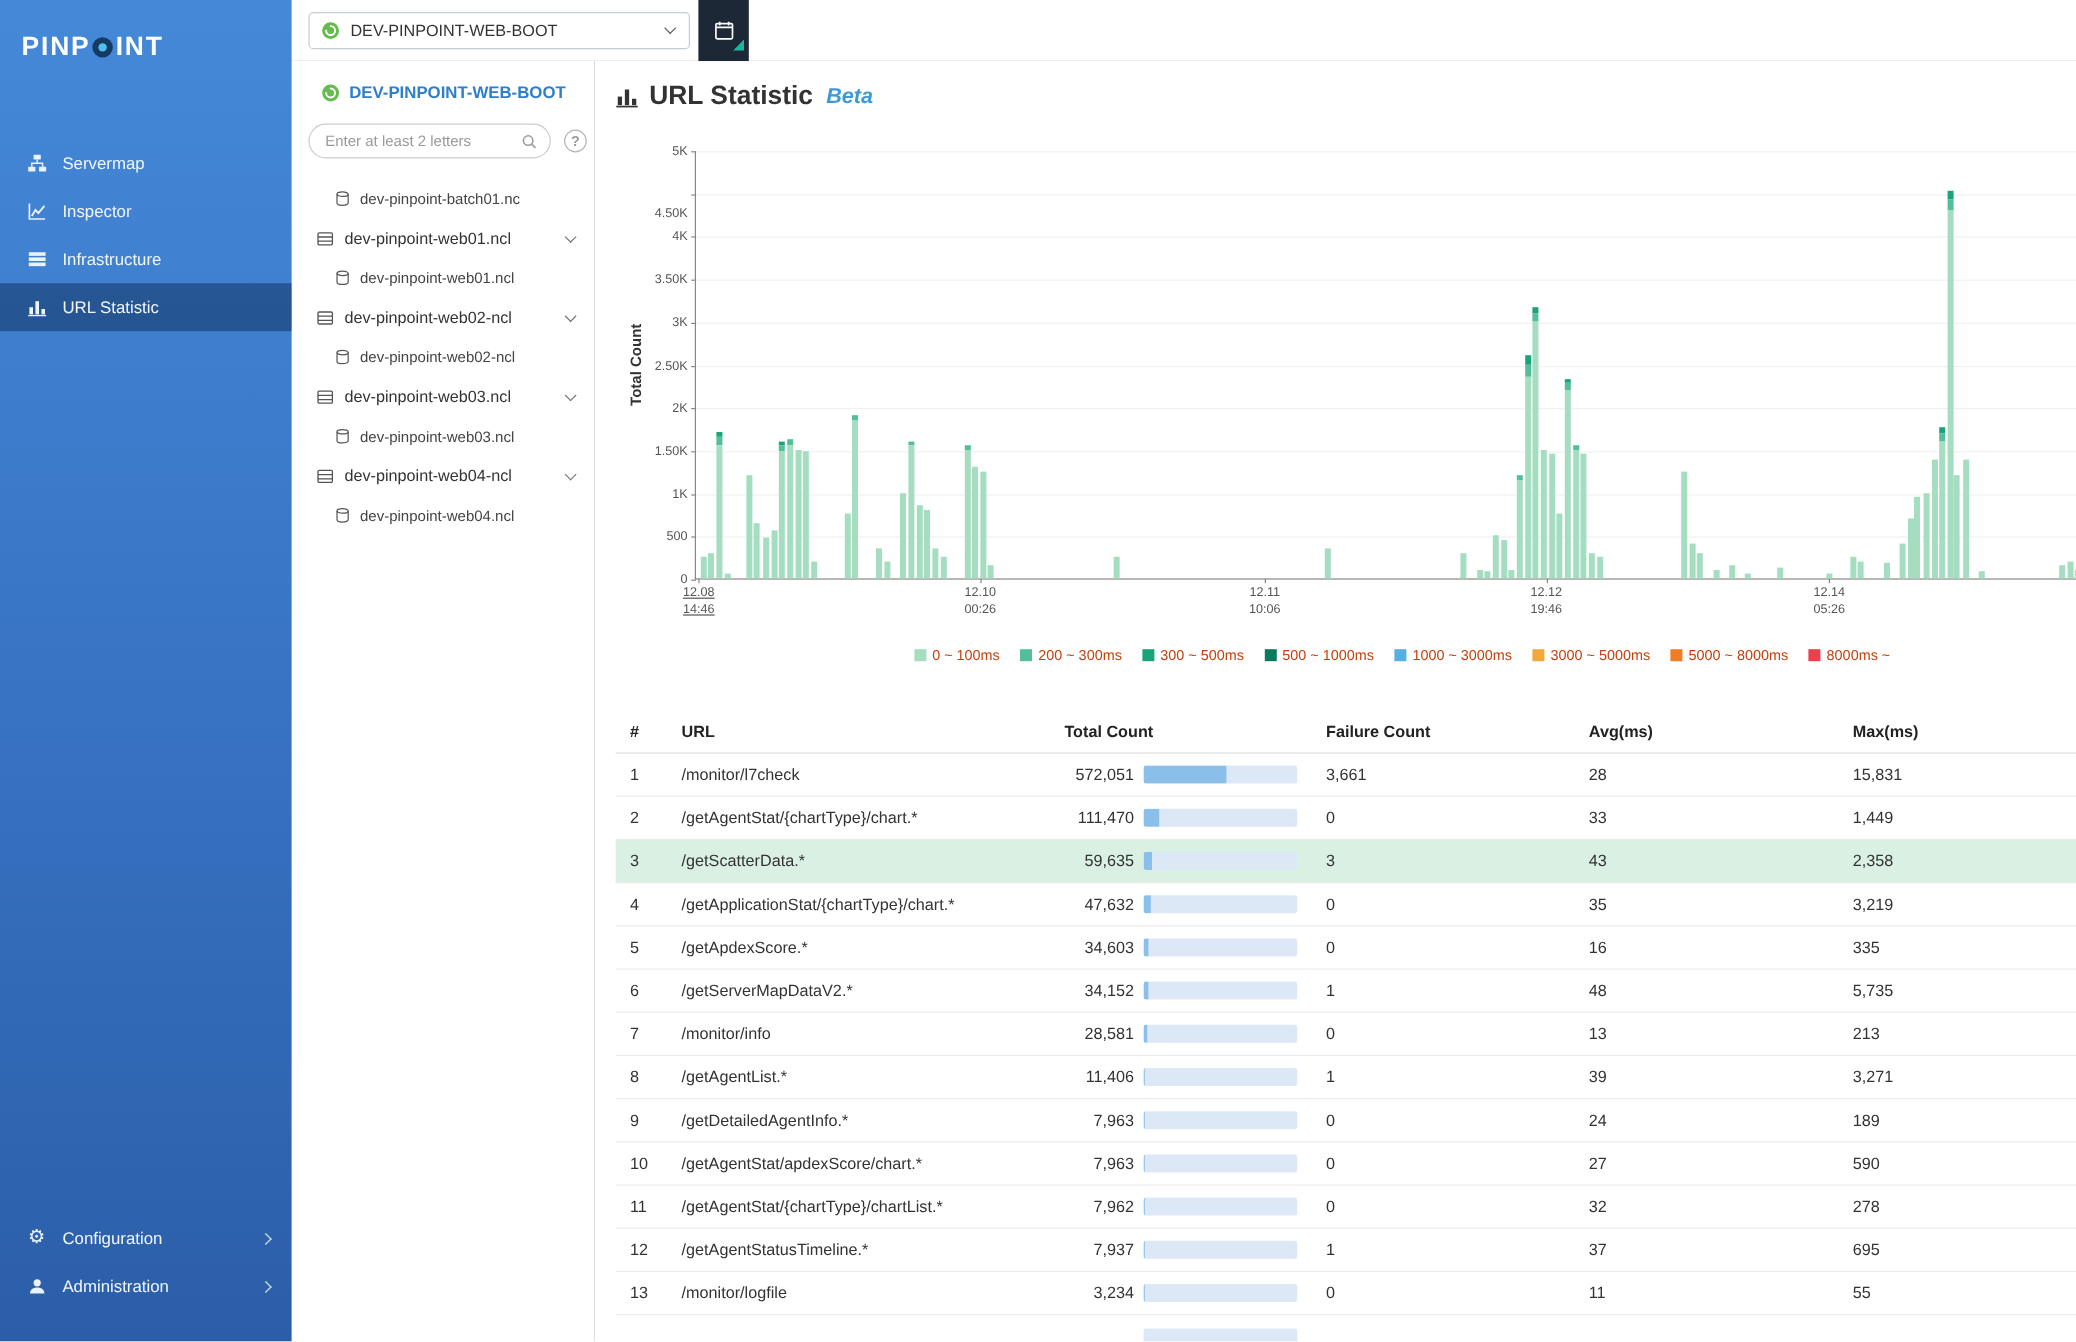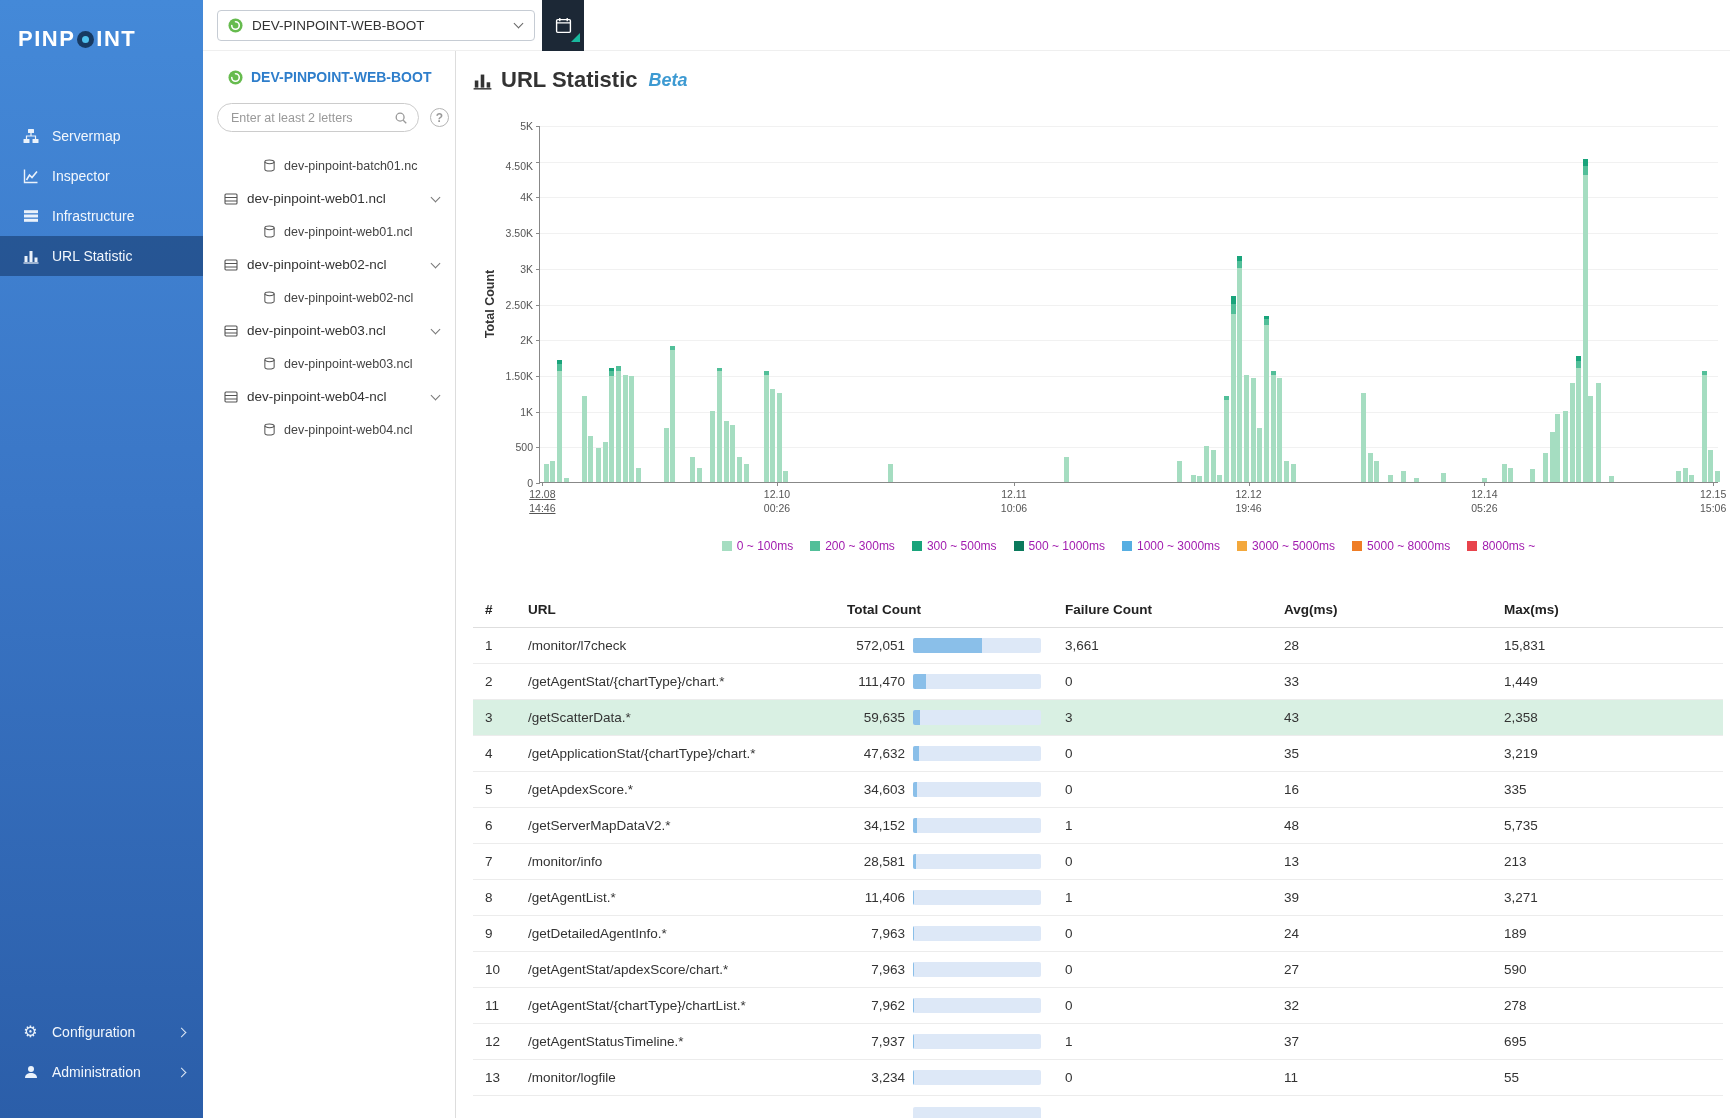--- a/index.html
+++ b/index.html
@@ -1,21 +1,21 @@
 <!DOCTYPE html>
 <html><head>
 <meta charset="utf-8">
 <style>
   *{box-sizing:border-box;margin:0;padding:0}
   html,body{width:1730px;height:1118px;overflow:hidden;background:#fff;
     font-family:"Liberation Sans",sans-serif}
   .app{display:flex;width:100%;height:100%}
 
   
-  .sidebar{width:203px;flex-shrink:0;position:relative;color:#fff;
+  .sidebar{width:243px;flex-shrink:0;position:relative;color:#fff;
     background:linear-gradient(180deg,#4489d8 0%,#3a76c6 45%,#2b5ea9 100%)}
   .logo{padding:26px 0 0 18px;font-size:22px;font-weight:bold;letter-spacing:1.5px;
     display:flex;align-items:center;color:#fff}
   .logo-o{width:17px;height:17px;border-radius:50%;background:#173a63;
     display:inline-flex;align-items:center;justify-content:center;margin:0 2px}
   .logo-o i{width:7px;height:7px;border-radius:50%;background:#4fc0ee;display:block}
   #side-menu{margin-top:64px}
   .side-item{height:40px;display:flex;align-items:center;gap:13px;padding-left:22px;
     font-size:14px;cursor:pointer;color:#f2f7fd}
   .side-item.active{background:rgba(8,35,75,.45)}
@@ -50,21 +50,21 @@
   .search-row{display:flex;align-items:center;margin:13px 0 0 14px;gap:11px}
   .search-box{width:202px;height:29px;border:1px solid #ccc;border-radius:15px;display:flex;
     align-items:center;padding:0 10px 0 13px;gap:6px}
   .search-box input{border:none;outline:none;flex:1;font-size:12.5px;color:#333;font-family:inherit;min-width:0}
   .search-box input::placeholder{color:#999}
   .help-btn{width:19px;height:19px;border-radius:50%;border:1.5px solid #b5b5b5;color:#9a9a9a;
     font-size:12px;font-weight:bold;display:flex;align-items:center;justify-content:center;cursor:pointer}
   #tree{margin-top:17px}
   .tree-parent{height:33px;display:flex;align-items:center;gap:9px;padding:0 16px 0 21px;cursor:pointer}
   .tree-parent .t-label{font-size:13.5px;color:#333;flex:1}
-  .tree-child{height:33px;display:flex;align-items:center;gap:8px;padding-left:60px;cursor:pointer}
+  .tree-child{height:33px;display:flex;align-items:center;gap:8px;padding-left:36px;cursor:pointer}
   .tree-child .t-label{font-size:12.5px;color:#444}
   .chev-down{width:7px;height:7px;border-right:1.5px solid #777;border-bottom:1.5px solid #777;
     transform:rotate(45deg);margin-bottom:3px}
   .t-icon{display:inline-flex;color:#555}
 
   
   .main{flex:1;min-width:0;padding:15px 0 0 17px;overflow:hidden;background:#fff}
   .page-title{display:flex;align-items:center;gap:9px;height:28px}
   .page-title .t-ic{color:#333;display:inline-flex}
   .page-title h1{font-size:22px;color:#333;font-weight:bold}
@@ -76,21 +76,21 @@
     border-left:1px solid #888;border-bottom:1px solid #888}
   .gridline{position:absolute;left:0;width:100%;height:1px;background:#f1f1f1}
   .ytick{position:absolute;right:calc(100% + 7px);width:46px;text-align:right;font-size:10.5px;color:#555}
   .ytickmark{position:absolute;left:-4px;width:4px;height:1px;background:#888}
   .xtick{position:absolute;width:56px;text-align:center;top:362px;font-size:10.5px;color:#555;line-height:1.3}
   .xtickmark{position:absolute;top:100%;width:1px;height:4px;background:#888}
   .ylabel{position:absolute;left:-50px;top:50%;transform:translate(-50%,-50%) rotate(-90deg);
     font-size:12.5px;font-weight:bold;color:#333;white-space:nowrap}
   .bar{position:absolute;bottom:0;width:5px;display:flex;flex-direction:column-reverse}
   .legend{margin:26px 0 0 66px;width:1179px;display:flex;justify-content:center;gap:17px;align-items:center}
-  .legend-item{display:flex;align-items:center;gap:5px;font-size:12px;color:#a21caf;cursor:pointer}
+  .legend-item{display:flex;align-items:center;gap:5px;font-size:12px;color:#c2410c;cursor:pointer}
   .swatch{width:10px;height:10px;display:inline-block}
 
   
   .url-table{margin-top:38px;width:1250px}
   .thead{display:grid;grid-template-columns:55px 319px 218px 219px 220px 1fr;height:37px;
     align-items:center;border-bottom:1px solid #dedede;font-size:13.5px;font-weight:bold;color:#222}
   .th.th0{padding-left:12px}
   .trow{display:grid;grid-template-columns:55px 319px 58px 160px 219px 220px 1fr;height:36px;
     align-items:center;border-bottom:1px solid #ececec;font-size:13.5px;color:#333;cursor:pointer}
   .trow.hl{background:#d9f0e3}
@@ -354,21 +354,21 @@
               <div class="gridline" style="top: 142.8px;"></div>
               <span class="ytick" style="top: 136.8px;">3K</span>
               <span class="ytickmark" style="top: 142.8px;"></span>
               <div class="gridline" style="top: 107.1px;"></div>
               <span class="ytick" style="top: 101.1px;">3.50K</span>
               <span class="ytickmark" style="top: 107.1px;"></span>
               <div class="gridline" style="top: 71.4px;"></div>
               <span class="ytick" style="top: 65.4px;">4K</span>
               <span class="ytickmark" style="top: 71.4px;"></span>
               <div class="gridline" style="top: 35.7px;"></div>
-              <span class="ytick" style="top: 34px;">4.50K</span>
+              <span class="ytick" style="top: 46px;">4.50K</span>
               <span class="ytickmark" style="top: 35.7px;"></span>
               <div class="gridline" style="top: 0px;"></div>
               <span class="ytick" style="top: -6px;">5K</span>
               <span class="ytickmark" style="top: 0px;"></span>
               <div class="xtick" style="left: -25.642px; text-decoration: underline;">12.08<br>14:46</div>
               <span class="xtickmark" style="left: 2.358px;"></span>
               <div class="xtick" style="left: 208.979px;">12.10<br>00:26</div>
               <span class="xtickmark" style="left: 236.979px;"></span>
               <div class="xtick" style="left: 445.958px;">12.11<br>10:06</div>
               <span class="xtickmark" style="left: 473.958px;"></span>

